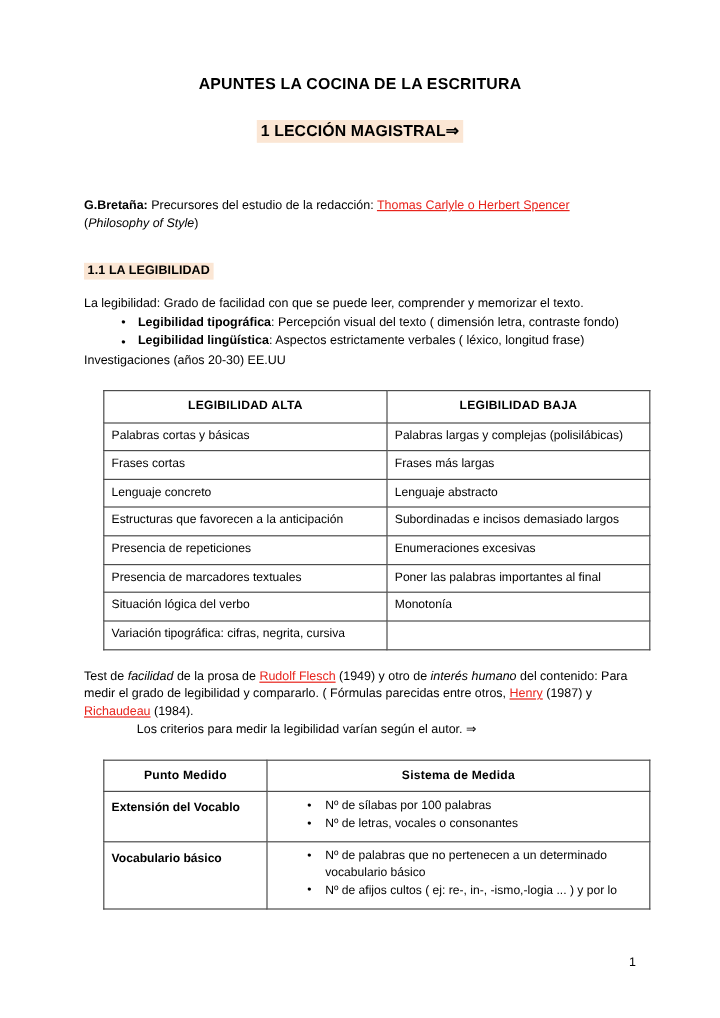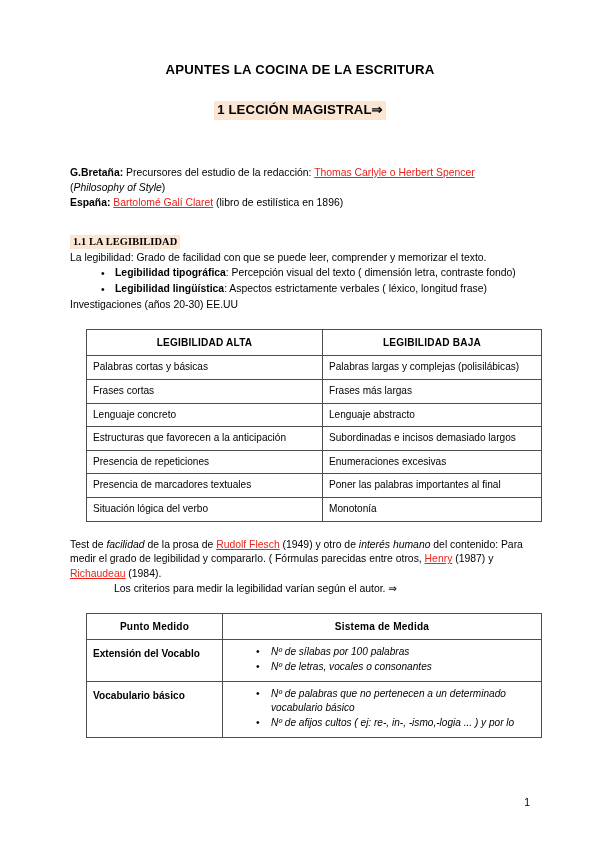--- a/index.html
+++ b/index.html
@@ -39,22 +39,21 @@
   }
   .section-title {
     display: inline-block;
     font-size: 13.2px;
     font-weight: bold;
     letter-spacing: 0.1px;
     padding: 1px 3px 2px 3px;
     line-height: 1.25;
   }
   .subsection-wrap {
-    margin: 20px 0 2px 0;
-    font-family: Liberation Serif, serif;
+    margin: 20px 0 14px 0;
   }
   .subsection-title {
     display: inline-block;
     font-size: 10.4px;
     font-weight: bold;
     padding: 1px 3px 2px 3px;
     letter-spacing: 0.1px;
   }
 
   
@@ -127,21 +126,20 @@
   .tbl-criterios col.c1 { width: 136px; }
   .tbl-criterios col.c2 { width: 319px; }
   .tbl-criterios th { font-weight: normal; }
   .tbl-criterios td.pm {
     font-weight: bold;
     vertical-align: top;
     padding-top: 7px;
   }
   .tbl-criterios td.sm {
     padding: 5px 6px 6px 6px;
-    font-style: italic;
   }
   ul.cell-bullets {
     margin: 0;
     padding-left: 27px;
     list-style: none;
   }
   ul.cell-bullets > li {
     position: relative;
     padding-left: 15px;
     font-size: 10.1px;
@@ -178,24 +176,20 @@
   <div class="section-title-wrap">
     <span class="section-title" id="sectionTitle" style="background: rgb(251, 230, 212);">1 LECCIÓN MAGISTRAL⇒</span>
   </div>
 
   <div class="lead-block">
     <p class="body">
       <span class="bold">G.Bretaña:</span><span> Precursores del estudio de la redacción: </span><a class="link" href="#" style="color: rgb(232, 35, 28); text-decoration-color: rgb(232, 35, 28);">Thomas Carlyle o Herbert Spencer</a>
     </p>
     <p class="body">
       <span>(</span><span class="ital">Philosophy of Style</span><span>)</span>
-    </p>
-    <p class="body">
-      <span class="bold">España:</span>
-      <a class="link" href="#" style="color: rgb(232, 35, 28); text-decoration-color: rgb(232, 35, 28);">Bartolomé Galí Claret</a><span> (libro de estilística en 1896)</span>
     </p>
   </div>
 
   <div class="subsection-wrap">
     <span class="subsection-title" id="subsectionTitle" style="background: rgb(251, 230, 212);">1.1 LA LEGIBILIDAD</span>
   </div>
 
   <p class="body">La legibilidad: Grado de facilidad con que se puede leer, comprender y memorizar el texto.</p>
 
   <ul class="bullets">
@@ -242,20 +236,24 @@
         <td>Enumeraciones excesivas</td>
       </tr>
       <tr>
         <td>Presencia de marcadores textuales</td>
         <td>Poner las palabras importantes al final</td>
       </tr>
       <tr>
         <td>Situación lógica del verbo</td>
         <td>Monotonía</td>
       </tr>
+      <tr>
+        <td>Variación tipográfica: cifras, negrita, cursiva</td>
+        <td></td>
+      </tr>
     </tbody>
   </table>
 
   <p class="body after-table-1">
     <span>Test de </span><span class="ital">facilidad</span><span> de la prosa de </span><a class="link" href="#" style="color: rgb(232, 35, 28); text-decoration-color: rgb(232, 35, 28);">Rudolf Flesch</a><span> (1949) y otro de </span><span class="ital">interés humano</span><span> del contenido: Para medir el grado de legibilidad y compararlo. ( Fórmulas parecidas entre otros, </span><a class="link" href="#" style="color: rgb(232, 35, 28); text-decoration-color: rgb(232, 35, 28);">Henry</a><span> (1987) y </span><a class="link" href="#" style="color: rgb(232, 35, 28); text-decoration-color: rgb(232, 35, 28);">Richaudeau</a><span> (1984).</span>
   </p>
 
   <p class="body criteria-line">Los criterios para medir la legibilidad varían según el autor. ⇒</p>
 
   <table class="doc-table tbl-criterios">

